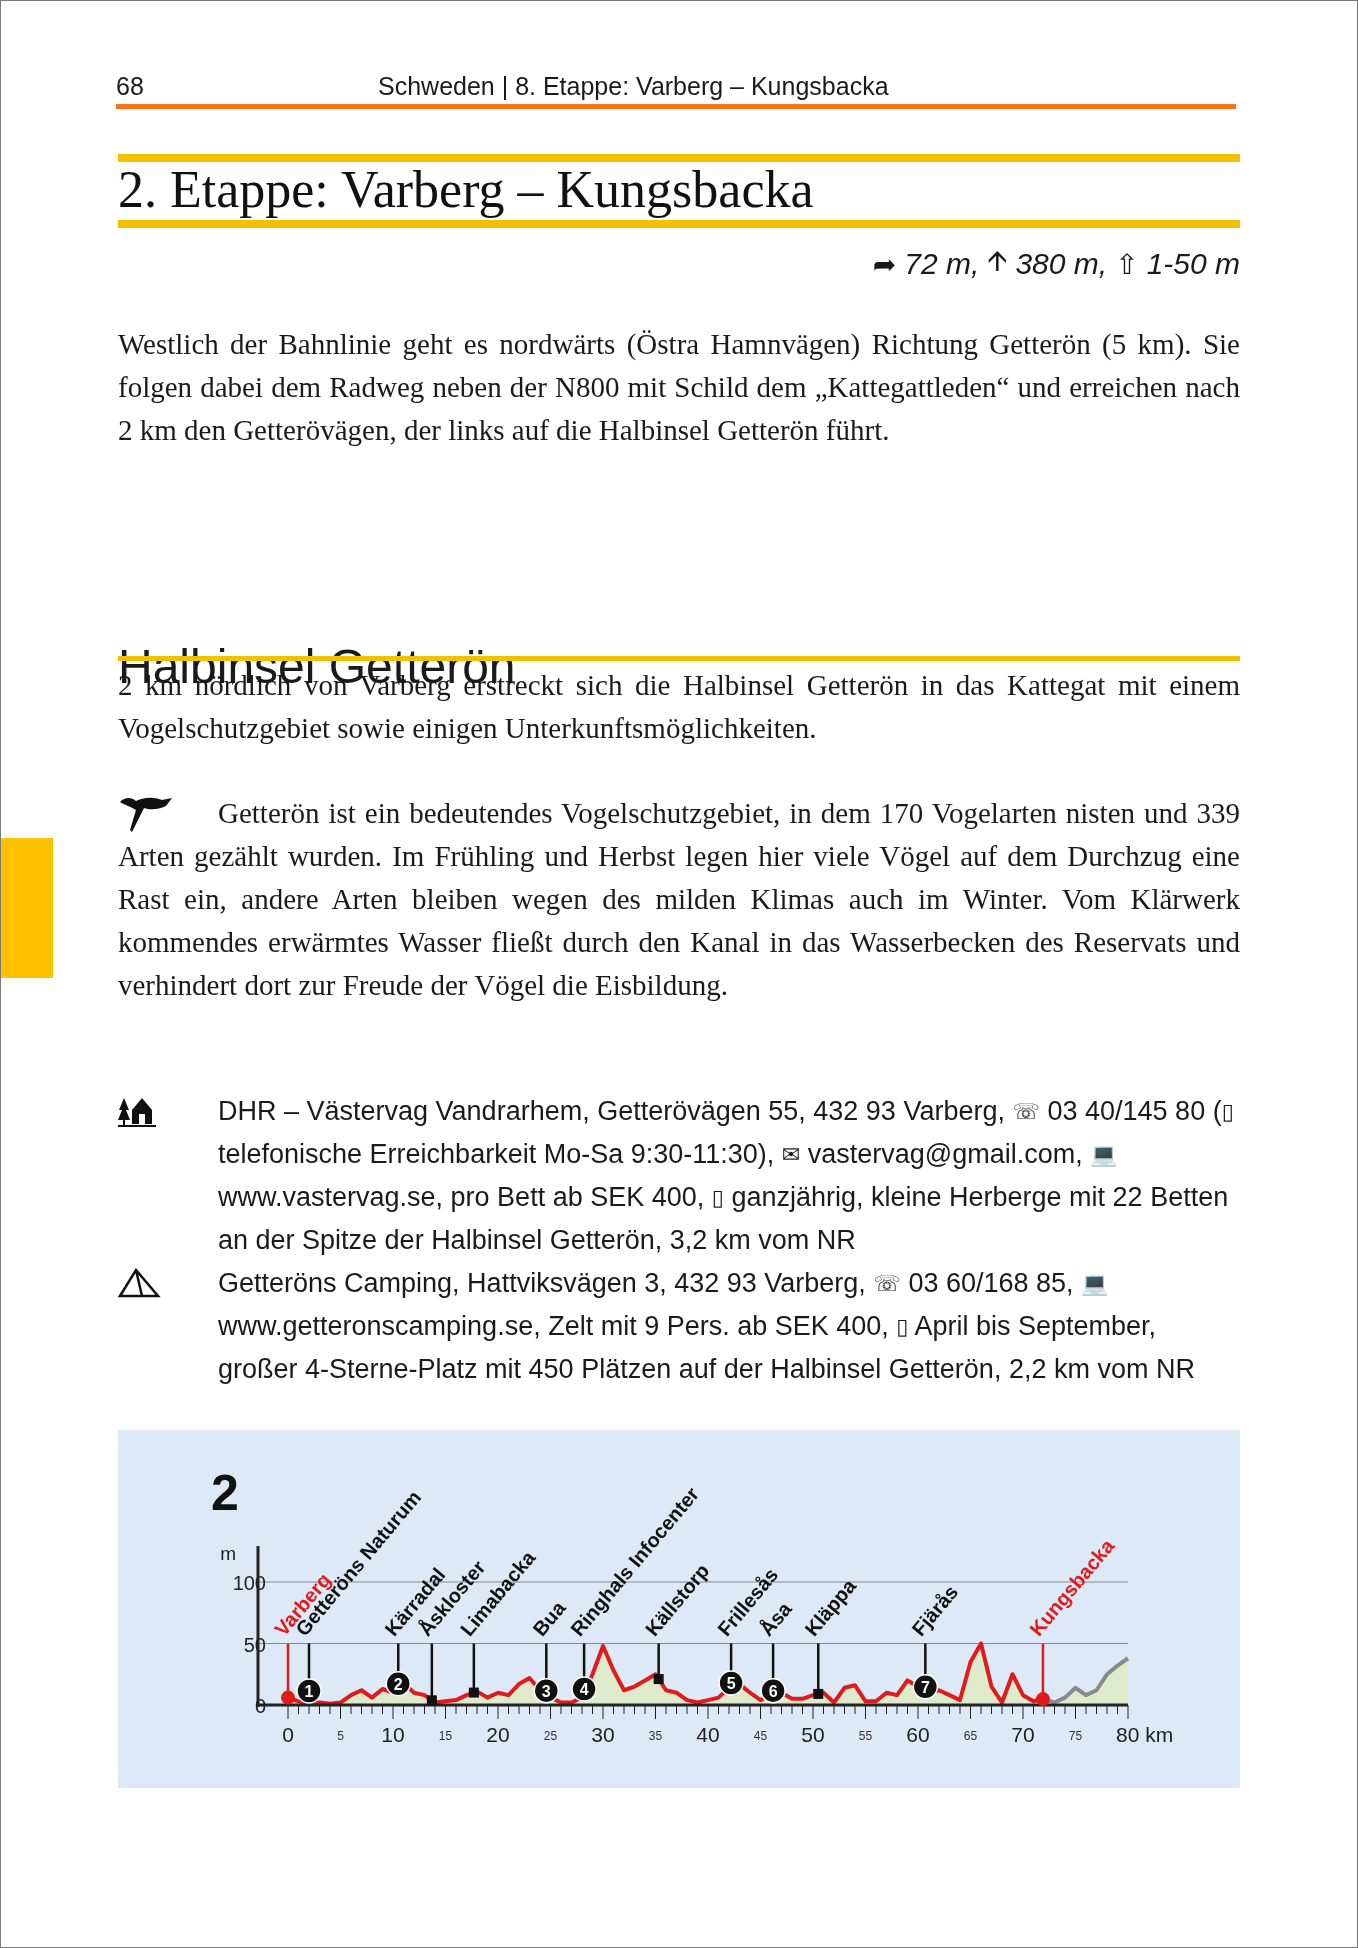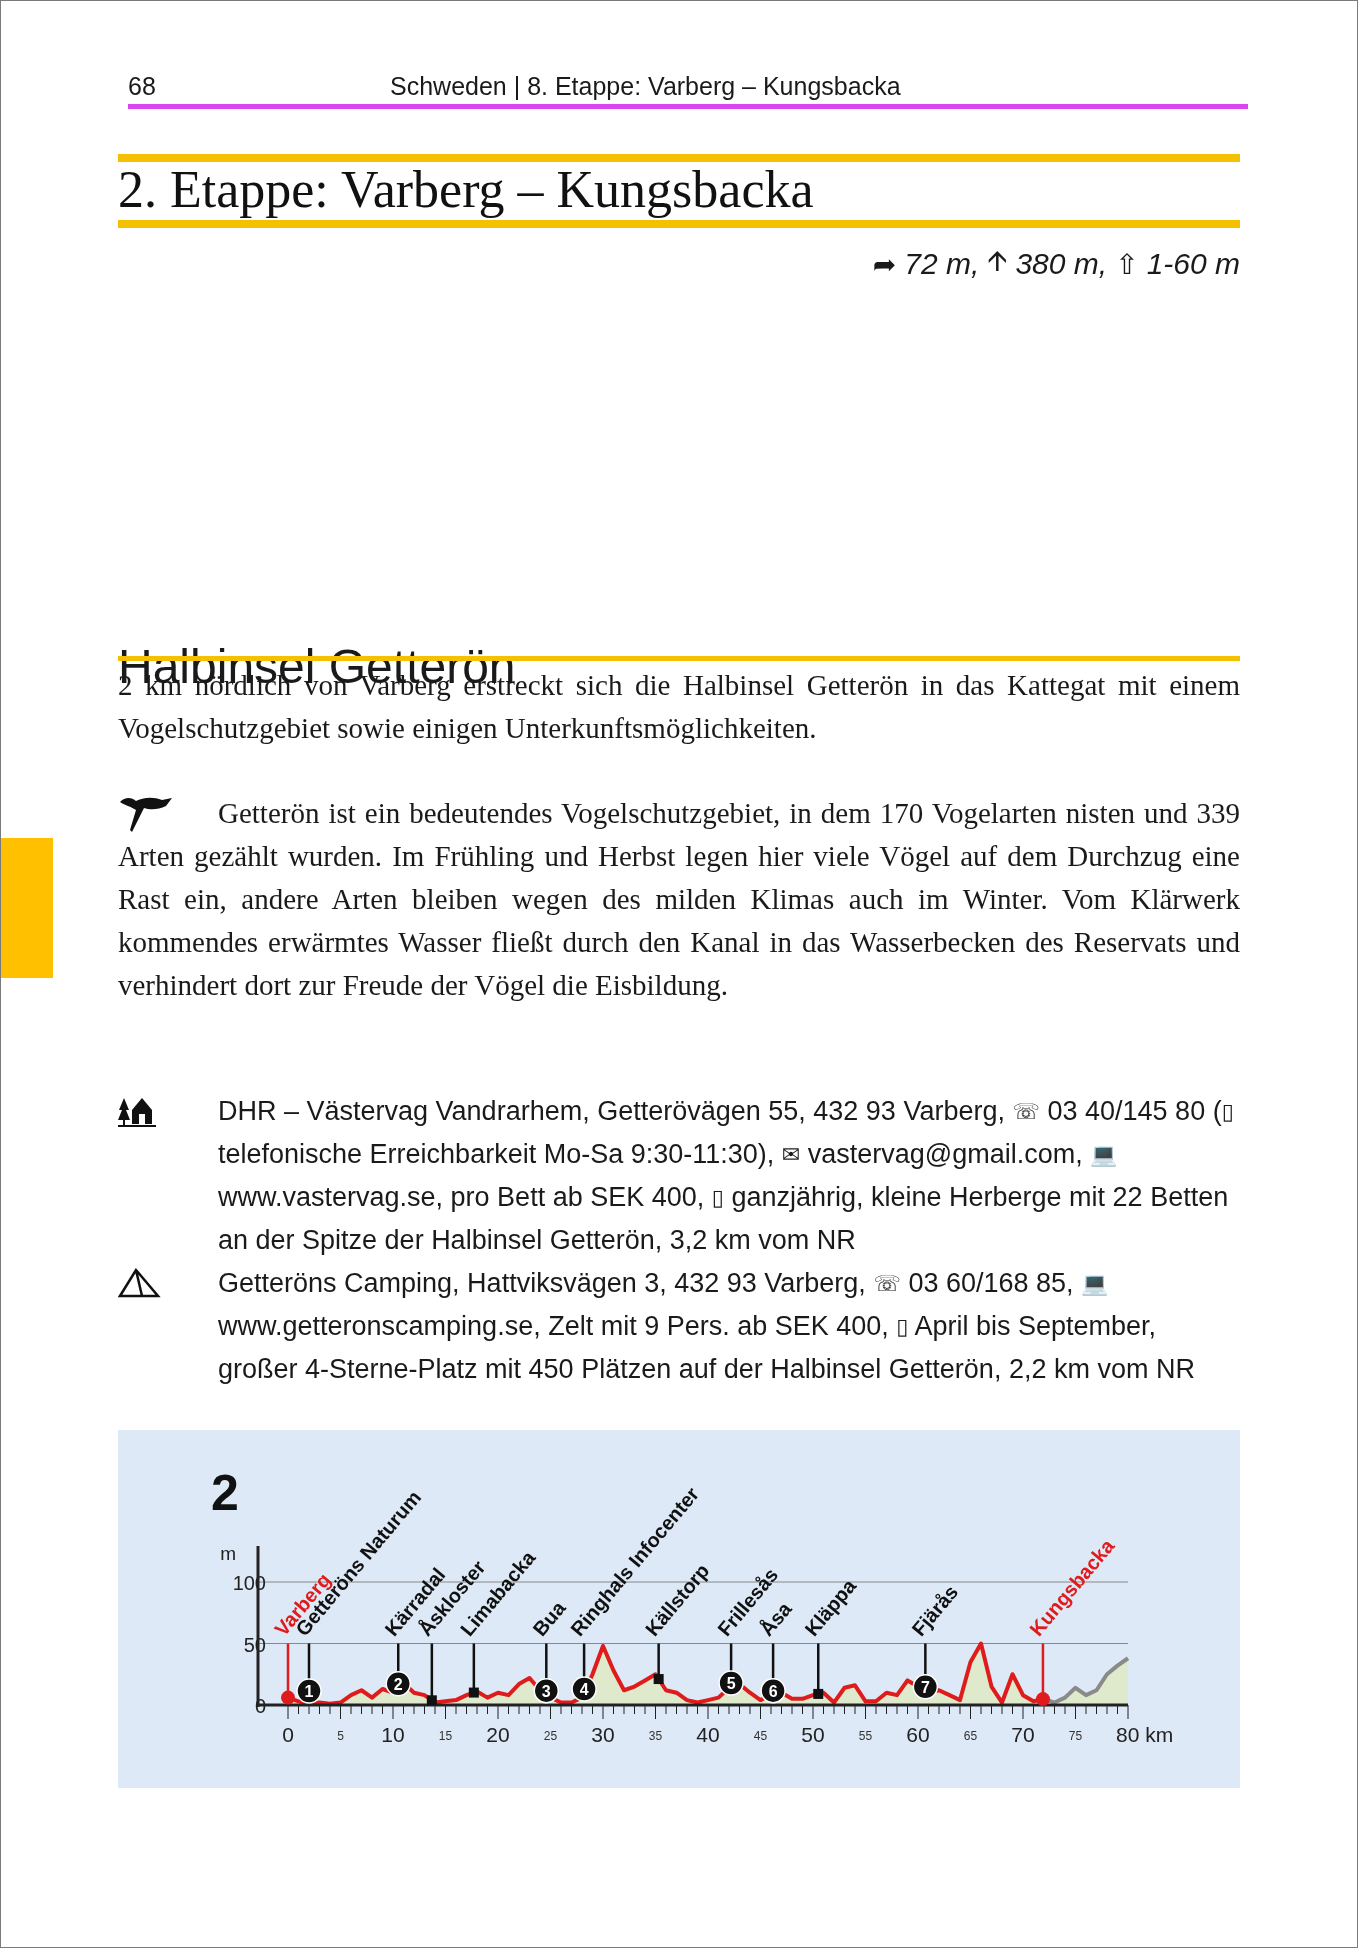--- a/index.html
+++ b/index.html
@@ -1,21 +1,21 @@
 <!DOCTYPE html>
 <html><head>
 <meta charset="utf-8">
 <style>
   html,body{margin:0;padding:0;}
   body{width:1358px;height:1948px;background:#ffffff;position:relative;overflow:hidden;
        font-family:"Liberation Sans",sans-serif;color:#1a1a1a;}
   .page-frame{position:absolute;left:0;top:0;width:1356px;height:1946px;border:1px solid #7a7a7a;}
   .thumb-tab{position:absolute;left:1px;top:838px;width:52px;height:140px;background:#ffc000;}
-  .running-head{position:absolute;left:128px;top:70px;width:1120px;height:34px;font-size:25px;
-       border-bottom:5px solid #d946ef;}
+  .running-head{position:absolute;left:116px;top:70px;width:1120px;height:34px;font-size:25px;
+       border-bottom:5px solid #f97316;}
   .running-head .pg{position:absolute;left:0;top:2px;}
   .running-head .rt{position:absolute;left:262px;top:2px;}
   .title-rule{position:absolute;left:118px;width:1122px;height:8px;background:#f5c000;}
   .stage-title{position:absolute;left:118px;top:160px;font-family:"Liberation Serif",serif;font-size:52px;
        line-height:60px;color:#111;}
   .stats{position:absolute;right:118px;top:240px;font-size:30px;font-style:italic;display:flex;align-items:center;gap:8px;}
   .stats .ico{font-style:normal;font-size:28px;}
   .serifbody{font-family:"Liberation Serif",serif;font-size:29px;line-height:43px;text-align:justify;color:#1a1a1a;}
   .para1{position:absolute;left:118px;top:323px;width:1122px;}
   .indent{text-indent:48px;}
@@ -48,24 +48,25 @@
 <div class="title-rule" style="top:154px"></div>
 <div class="stage-title">2. Etappe: Varberg – Kungsbacka</div>
 <div class="title-rule" style="top:220px"></div>
 
 <div class="stats">
   <span class="ico">➦</span>
   <span>72 m,</span>
   <span class="ico">🡩</span>
   <span>380 m,</span>
   <span class="ico">⇧</span>
-  <span>1-60 m</span>
+  <span>1-50 m</span>
 </div>
 
 <div class="para1 serifbody">
+  <div>Westlich der Bahnlinie geht es nordwärts (Östra Hamnvägen) Richtung Getterön (5 km). Sie folgen dabei dem Radweg neben der N800 mit Schild dem „Kattegattleden“ und erreichen nach 2 km den Getterövägen, der links auf die Halbinsel Getterön führt.</div>
 </div>
 
 <div class="section-head">Halbinsel Getterön</div>
 <div class="section-rule"></div>
 <div class="para2 serifbody">2 km nördlich von Varberg erstreckt sich die Halbinsel Getterön in das Kattegat mit einem Vogelschutzgebiet sowie einigen Unterkunftsmöglichkeiten.</div>
 
 <svg class="bird" viewBox="0 0 56 42">
   <path d="M2 10 C8 4 14 6 18 9 C24 6 34 4 44 8 L54 6 L48 14 C40 18 32 18 26 16 L14 40 L12 38 L18 18 C12 14 6 13 2 10 Z" fill="#111"></path>
 </svg>
 <div class="para3 serifbody indent" style="text-indent:100px">Getterön ist ein bedeutendes Vogelschutzgebiet, in dem 170 Vogelarten nisten und 339 Arten gezählt wurden. Im Frühling und Herbst legen hier viele Vögel auf dem Durchzug eine Rast ein, andere Arten bleiben wegen des milden Klimas auch im Winter. Vom Klärwerk kommendes erwärmtes Wasser fließt durch den Kanal in das Wasserbecken des Reservats und verhindert dort zur Freude der Vögel die Eisbildung.</div>

